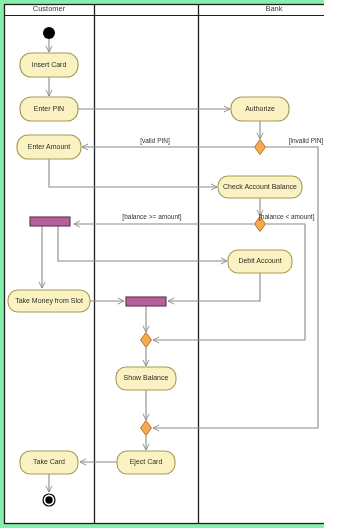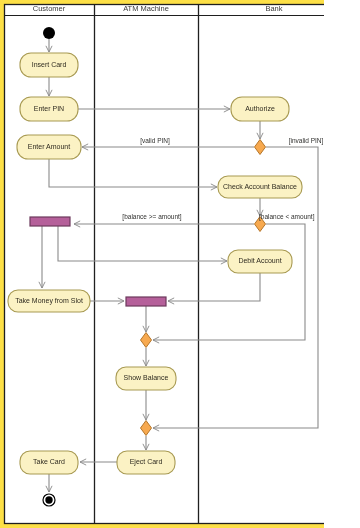--- a/index.html
+++ b/index.html
@@ -1,17 +1,17 @@
 <!DOCTYPE html>
 <html><head>
 <meta charset="utf-8">
 <style>
   html,body{margin:0;padding:0;background:#ffffff;}
   body{font-family:"Liberation Sans",sans-serif;}
-  #stage{position:relative;width:324px;height:528px;overflow:hidden;background:#fde047;}
+  #stage{position:relative;width:324px;height:528px;overflow:hidden;background:#86efac;}
   #canvas{position:absolute;left:0;top:0;width:360px;height:528px;}
   .lane-title{
     position:absolute;text-align:center;font-size:7.5px;color:#3b3b3b;
     top:3.5px;line-height:9px;white-space:nowrap;
   }
   .node-label{
     position:absolute;text-align:center;font-size:7px;color:#2f2b20;
     white-space:nowrap;line-height:8px;pointer-events:none;
   }
   .guard-label{
@@ -103,21 +103,20 @@
 
       <rect x="30" y="217" width="40" height="9" fill="#b5609a" stroke="#6d3a5d" stroke-width="1.2"></rect>
       <rect x="126" y="297" width="40" height="9" fill="#b5609a" stroke="#6d3a5d" stroke-width="1.2"></rect>
 
       <circle cx="49" cy="500" r="6" fill="#ffffff" stroke="#000000" stroke-width="1.2"></circle>
       <circle cx="49" cy="500" r="3.7" fill="#000000"></circle>
     </g>
   </svg>
 
   <div class="lane-title" style="left:4px;width:90px;">Customer</div>
-  <div class="lane-title" style="left:94px;width:104px;">ATM Machine</div>
   <div class="lane-title" style="left:208px;width:132px;">Bank</div>
 
   <div class="node-label" style="left:20px;top:61px;width:58px;">Insert Card</div>
   <div class="node-label" style="left:20px;top:105px;width:58px;">Enter PIN</div>
   <div class="node-label" style="left:17px;top:143px;width:64px;">Enter Amount</div>
   <div class="node-label" style="left:231px;top:105px;width:58px;">Authorize</div>
   <div class="node-label" style="left:218px;top:183px;width:84px;">Check Account Balance</div>
   <div class="node-label" style="left:228px;top:257px;width:64px;">Debit Account</div>
   <div class="node-label" style="left:8px;top:297px;width:82px;">Take Money from Slot</div>
   <div class="node-label" style="left:116px;top:374px;width:60px;">Show Balance</div>

